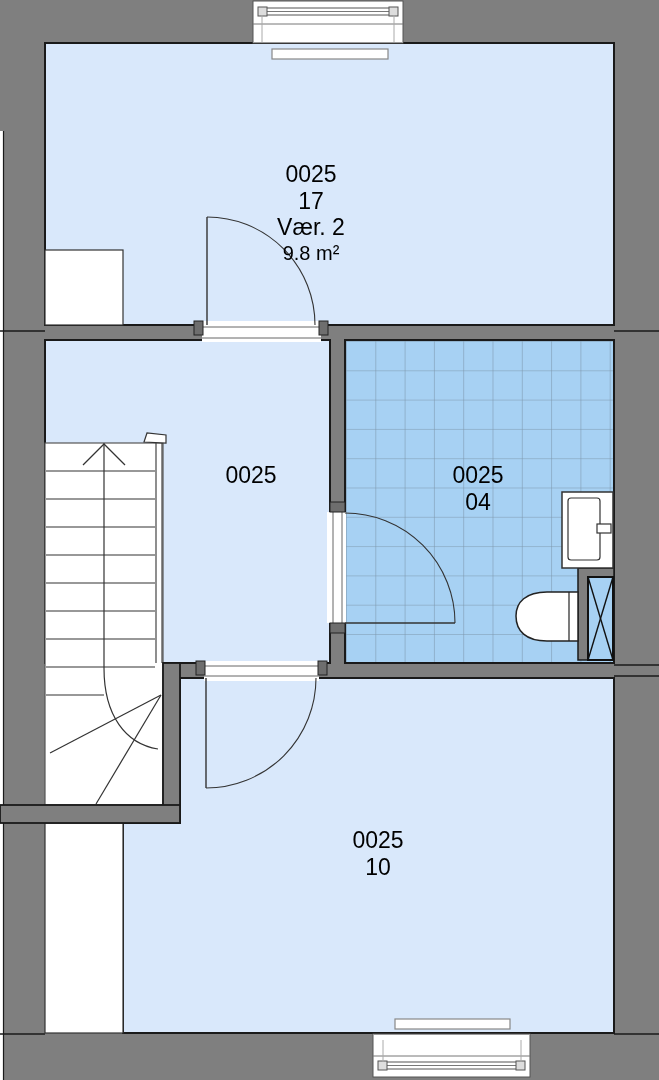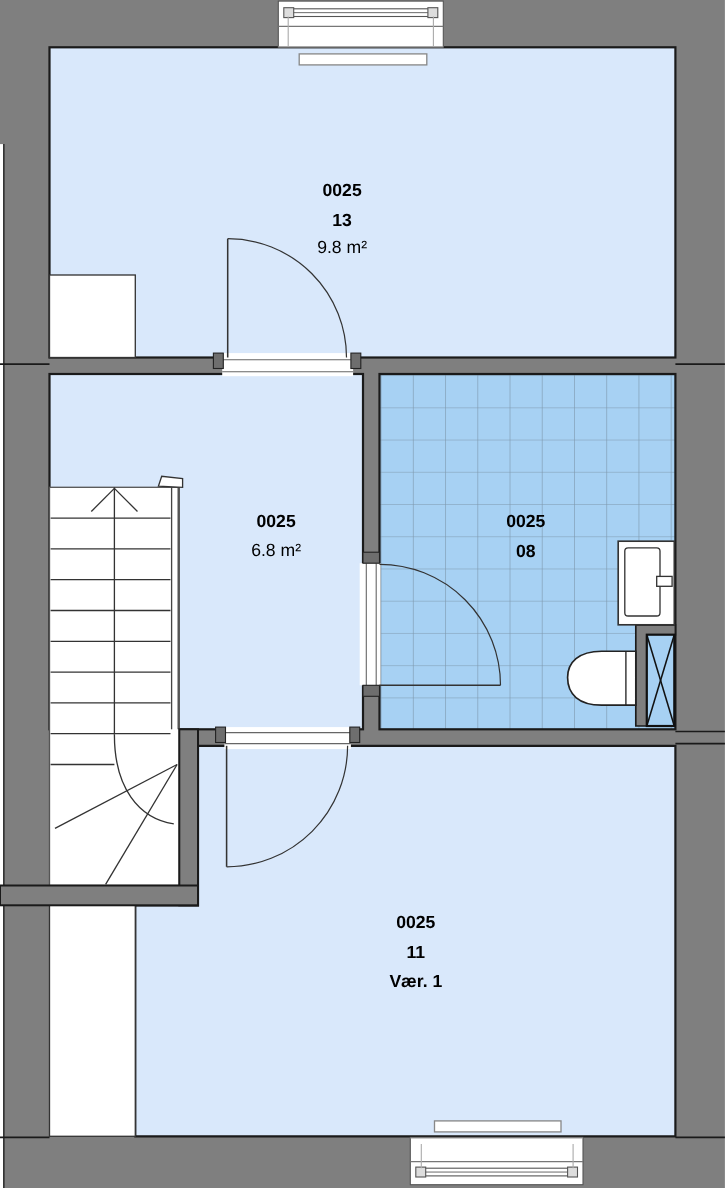--- a/index.html
+++ b/index.html
@@ -2,22 +2,22 @@
 <html><head>
 <meta charset="utf-8">
 <style>
   html,body{margin:0;padding:0;background:#ffffff;}
   .canvas{
     position:relative;width:659px;height:1080px;overflow:hidden;
     background:#ffffff;font-family:"Liberation Sans",sans-serif;
   }
   .plan-svg{position:absolute;left:0;top:0;}
   .room-label{position:absolute;text-align:center;color:#000;}
-  .rl-main{font-size:16px;line-height:26.5px;white-space:nowrap;font-weight:bold;}
-  .rl-area{font-size:16px;line-height:20px;margin-top:2px;white-space:nowrap;}
+  .rl-main{font-size:23px;line-height:26.5px;white-space:nowrap;}
+  .rl-area{font-size:20px;line-height:20px;margin-top:2px;white-space:nowrap;}
 </style>
 </head>
 <body>
 
 <div class="canvas">
 
 <svg class="plan-svg" width="659" height="1080" viewBox="0 0 659 1080">
   <defs>
     <pattern id="tiles" x="346" y="341" width="29.3" height="29.3" patternUnits="userSpaceOnUse">
       <rect x="0" y="0" width="29.3" height="29.3" fill="#a7d1f3"></rect>
@@ -147,33 +147,32 @@
   </g>
 
   <g>
     <path d="M578,592 L547,592 C526,592 516,602 516,616 C516,631 526,641 547,641 L578,641 Z" fill="#ffffff" stroke="#222222" stroke-width="1.5"></path>
     <line x1="569" y1="592" x2="569" y2="641" stroke="#222222" stroke-width="1.2"></line>
   </g>
 </svg>
 
 <div class="room-label" style="left:211px;top:161px;width:200px;">
   <div class="rl-main">0025</div>
-  <div class="rl-main">13</div>
+  <div class="rl-main">17</div>
+  <div class="rl-main">Vær. 2</div>
   <div class="rl-area">9.8 m²</div>
 </div>
 
 <div class="room-label" style="left:171px;top:462px;width:160px;">
   <div class="rl-main">0025</div>
-  <div class="rl-area">6.8 m²</div>
 </div>
 
 <div class="room-label" style="left:398px;top:462px;width:160px;">
   <div class="rl-main">0025</div>
-  <div class="rl-main">08</div>
+  <div class="rl-main">04</div>
 </div>
 
 <div class="room-label" style="left:278px;top:827px;width:200px;">
   <div class="rl-main">0025</div>
-  <div class="rl-main">11</div>
-  <div class="rl-main">Vær. 1</div>
+  <div class="rl-main">10</div>
 </div>
 
 </div>
 
 </body></html>

